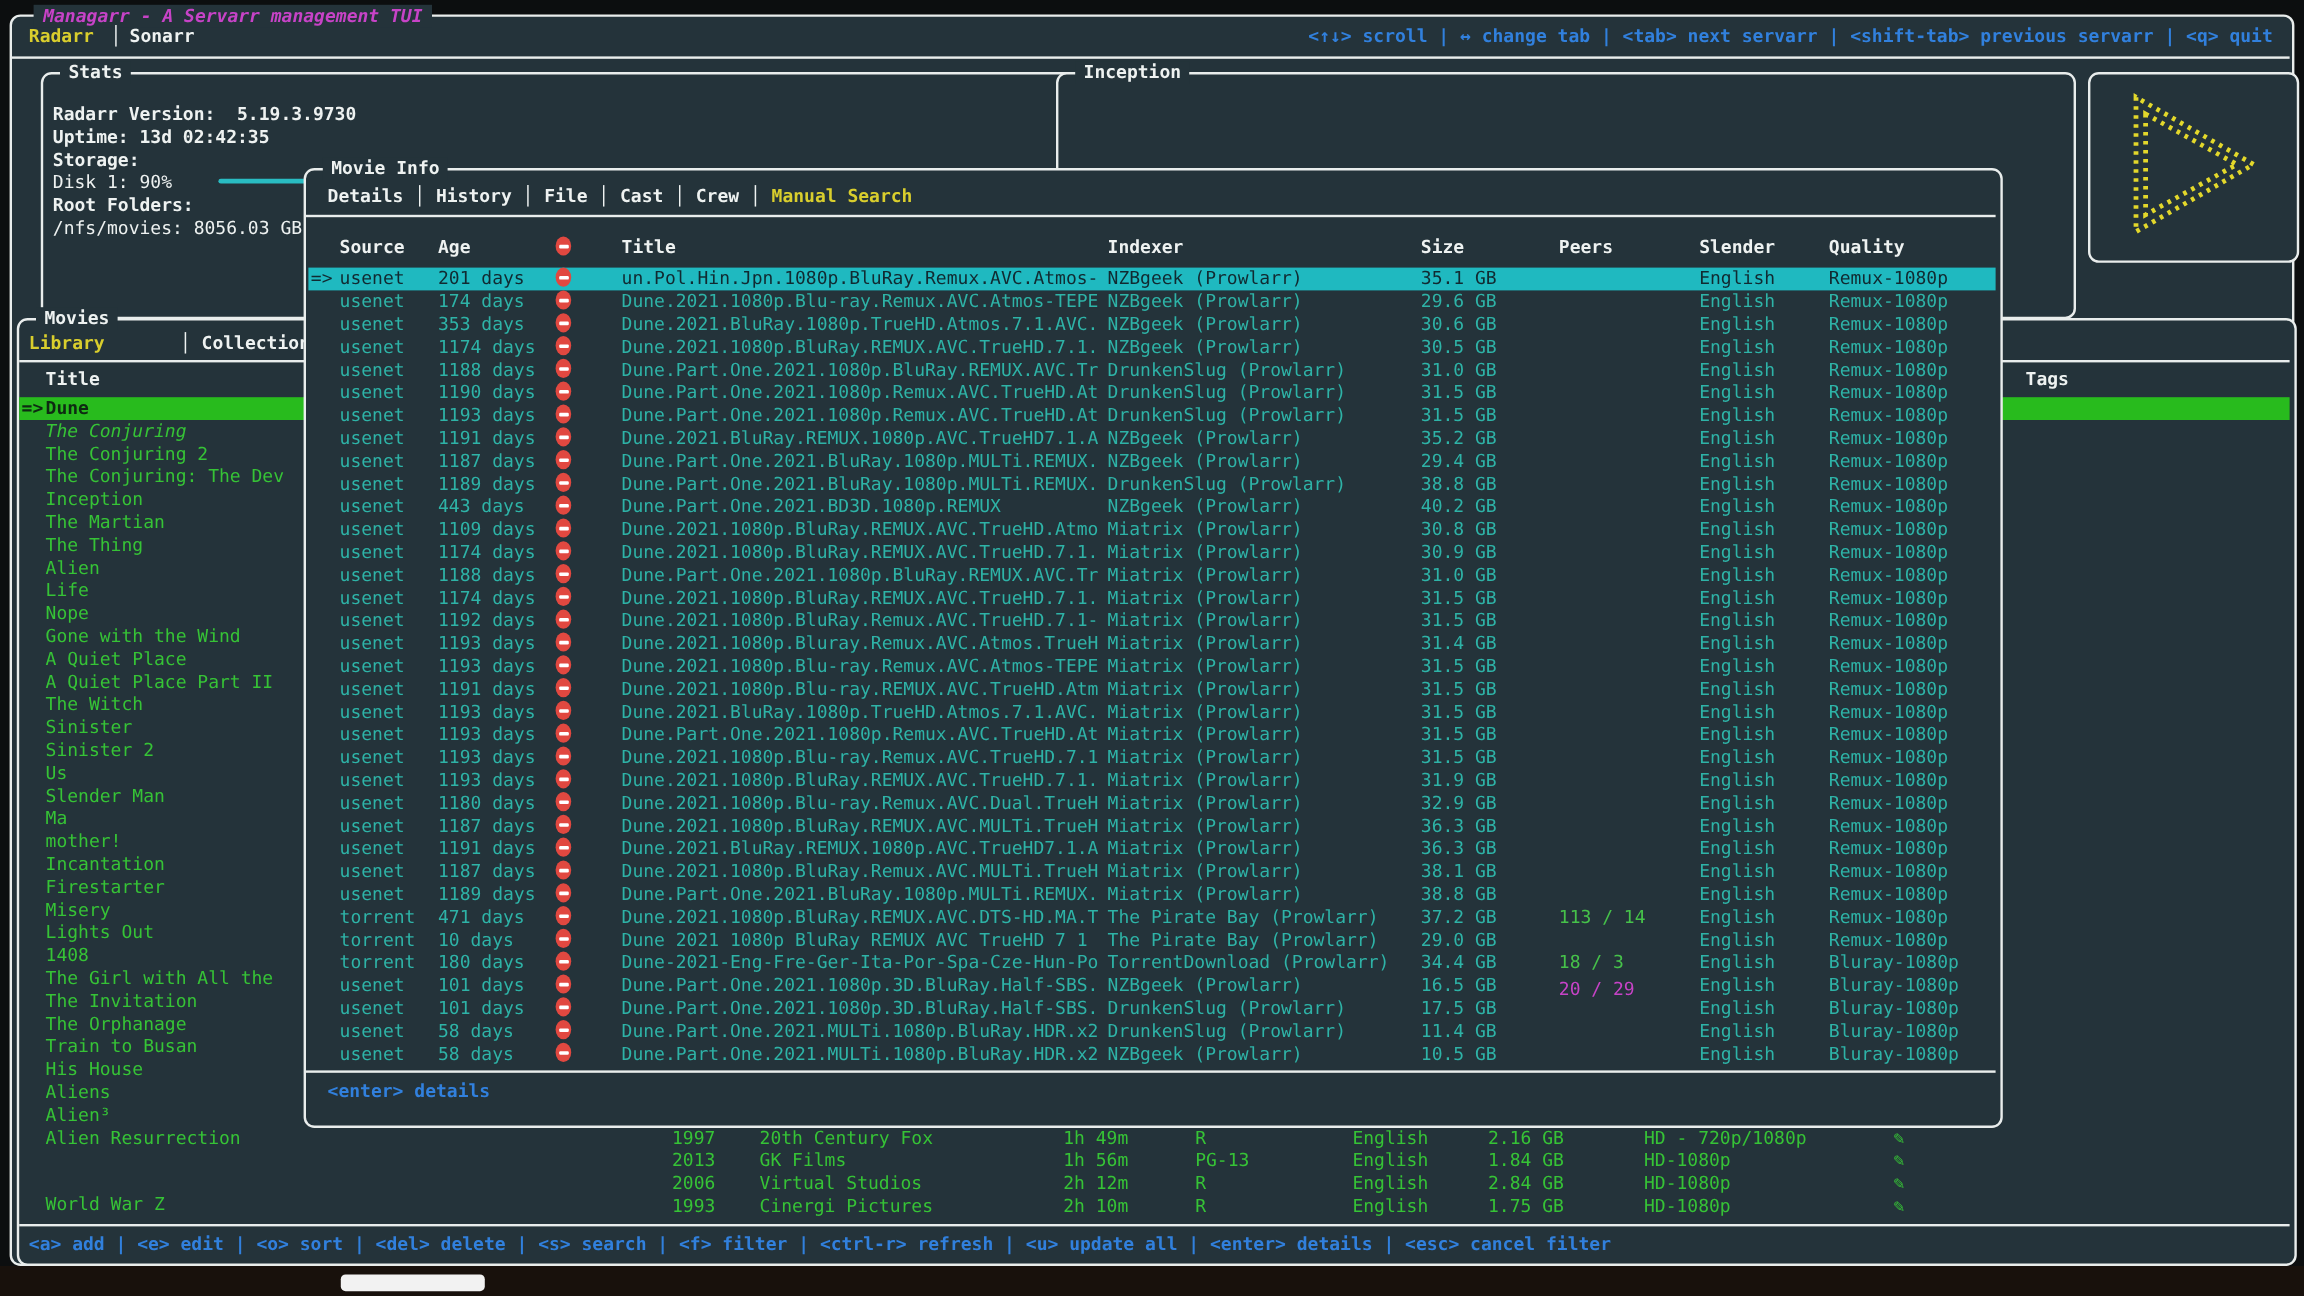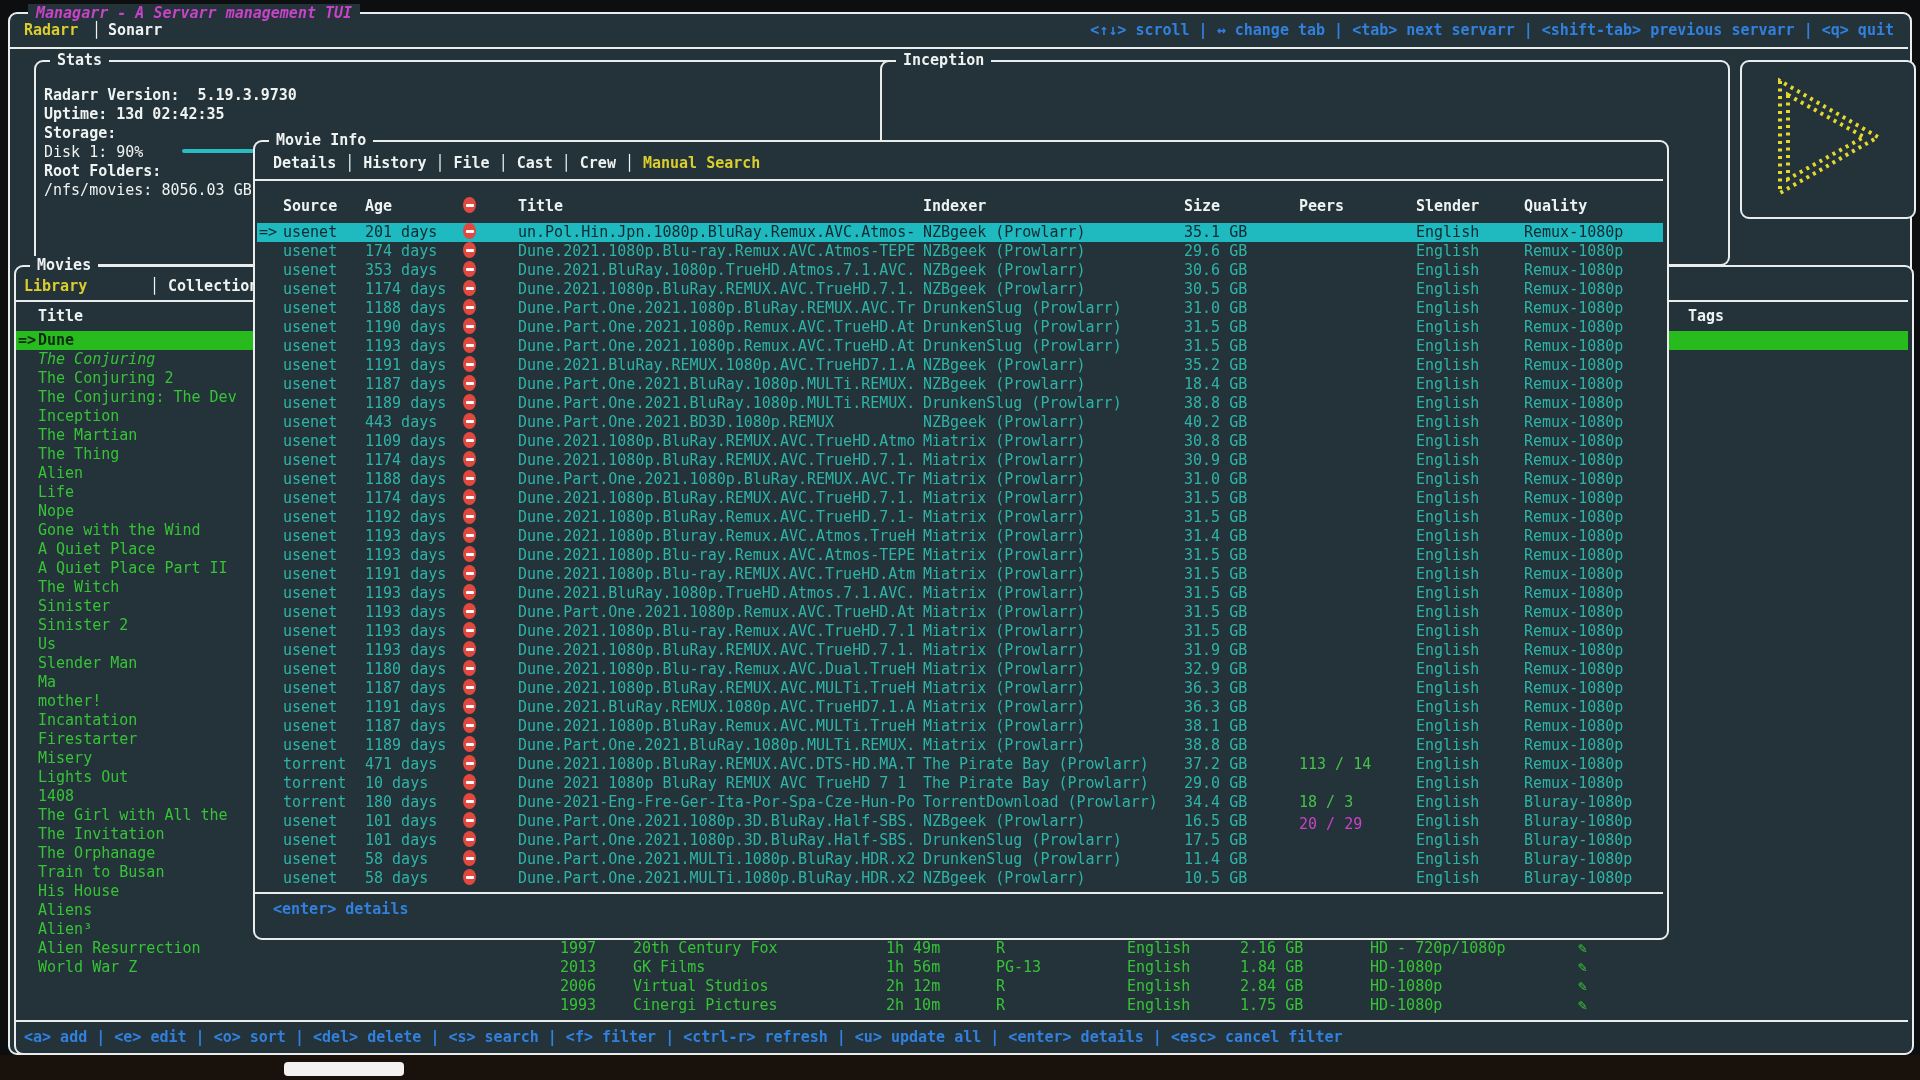--- a/index.html
+++ b/index.html
@@ -185,21 +185,21 @@
         <div class="row srow" style="top: 570px;">
           <span style="left: 22px;">Aliens</span>
         </div>
         <div class="row srow" style="top: 589px;">
           <span style="left: 22px;">Alien³</span>
         </div>
         <div class="row srow" style="top: 608px;">
           <span style="left: 22px;">Alien Resurrection</span>
         </div>
         <div class="row srow" style="top: 627px;">
-          <span style="left: 22px;">World War Z</span>
+          <span style="left: 22px; margin-top: 36px;">World War Z</span>
         </div>
       </div>
 
     <div id="bg-fragments" style="position:absolute;left:0;top:672px;width:1892px;height:80px;">
         <div class="row frow" style="top: 0px;">
           <span style="left: 544px;">1997</span>
           <span style="left: 617px;">20th Century Fox</span>
           <span style="left: 870px;">1h 49m</span>
           <span style="left: 980px;">R</span>
           <span style="left: 1111px;">English</span>
@@ -344,21 +344,21 @@
           <span style="left: 927px;">35.2 GB</span>
           <span style="left: 1159px;">English</span>
           <span style="left: 1267px;">Remux-1080p</span>
         </div>
         <div class="row mrow" style="top: 152px;">
           <span style="left: 26px;">usenet</span>
           <span style="left: 108px;">1187 days</span>
           <span class="noentry" style="left: 206px;"></span>
           <span style="left: 261px;">Dune.Part.One.2021.BluRay.1080p.MULTi.REMUX.</span>
           <span style="left: 666px;">NZBgeek (Prowlarr)</span>
-          <span style="left: 927px;">18.4 GB</span>
+          <span style="left: 927px;">29.4 GB</span>
           <span style="left: 1159px;">English</span>
           <span style="left: 1267px;">Remux-1080p</span>
         </div>
         <div class="row mrow" style="top: 171px;">
           <span style="left: 26px;">usenet</span>
           <span style="left: 108px;">1189 days</span>
           <span class="noentry" style="left: 206px;"></span>
           <span style="left: 261px;">Dune.Part.One.2021.BluRay.1080p.MULTi.REMUX.</span>
           <span style="left: 666px;">DrunkenSlug (Prowlarr)</span>
           <span style="left: 927px;">38.8 GB</span>

